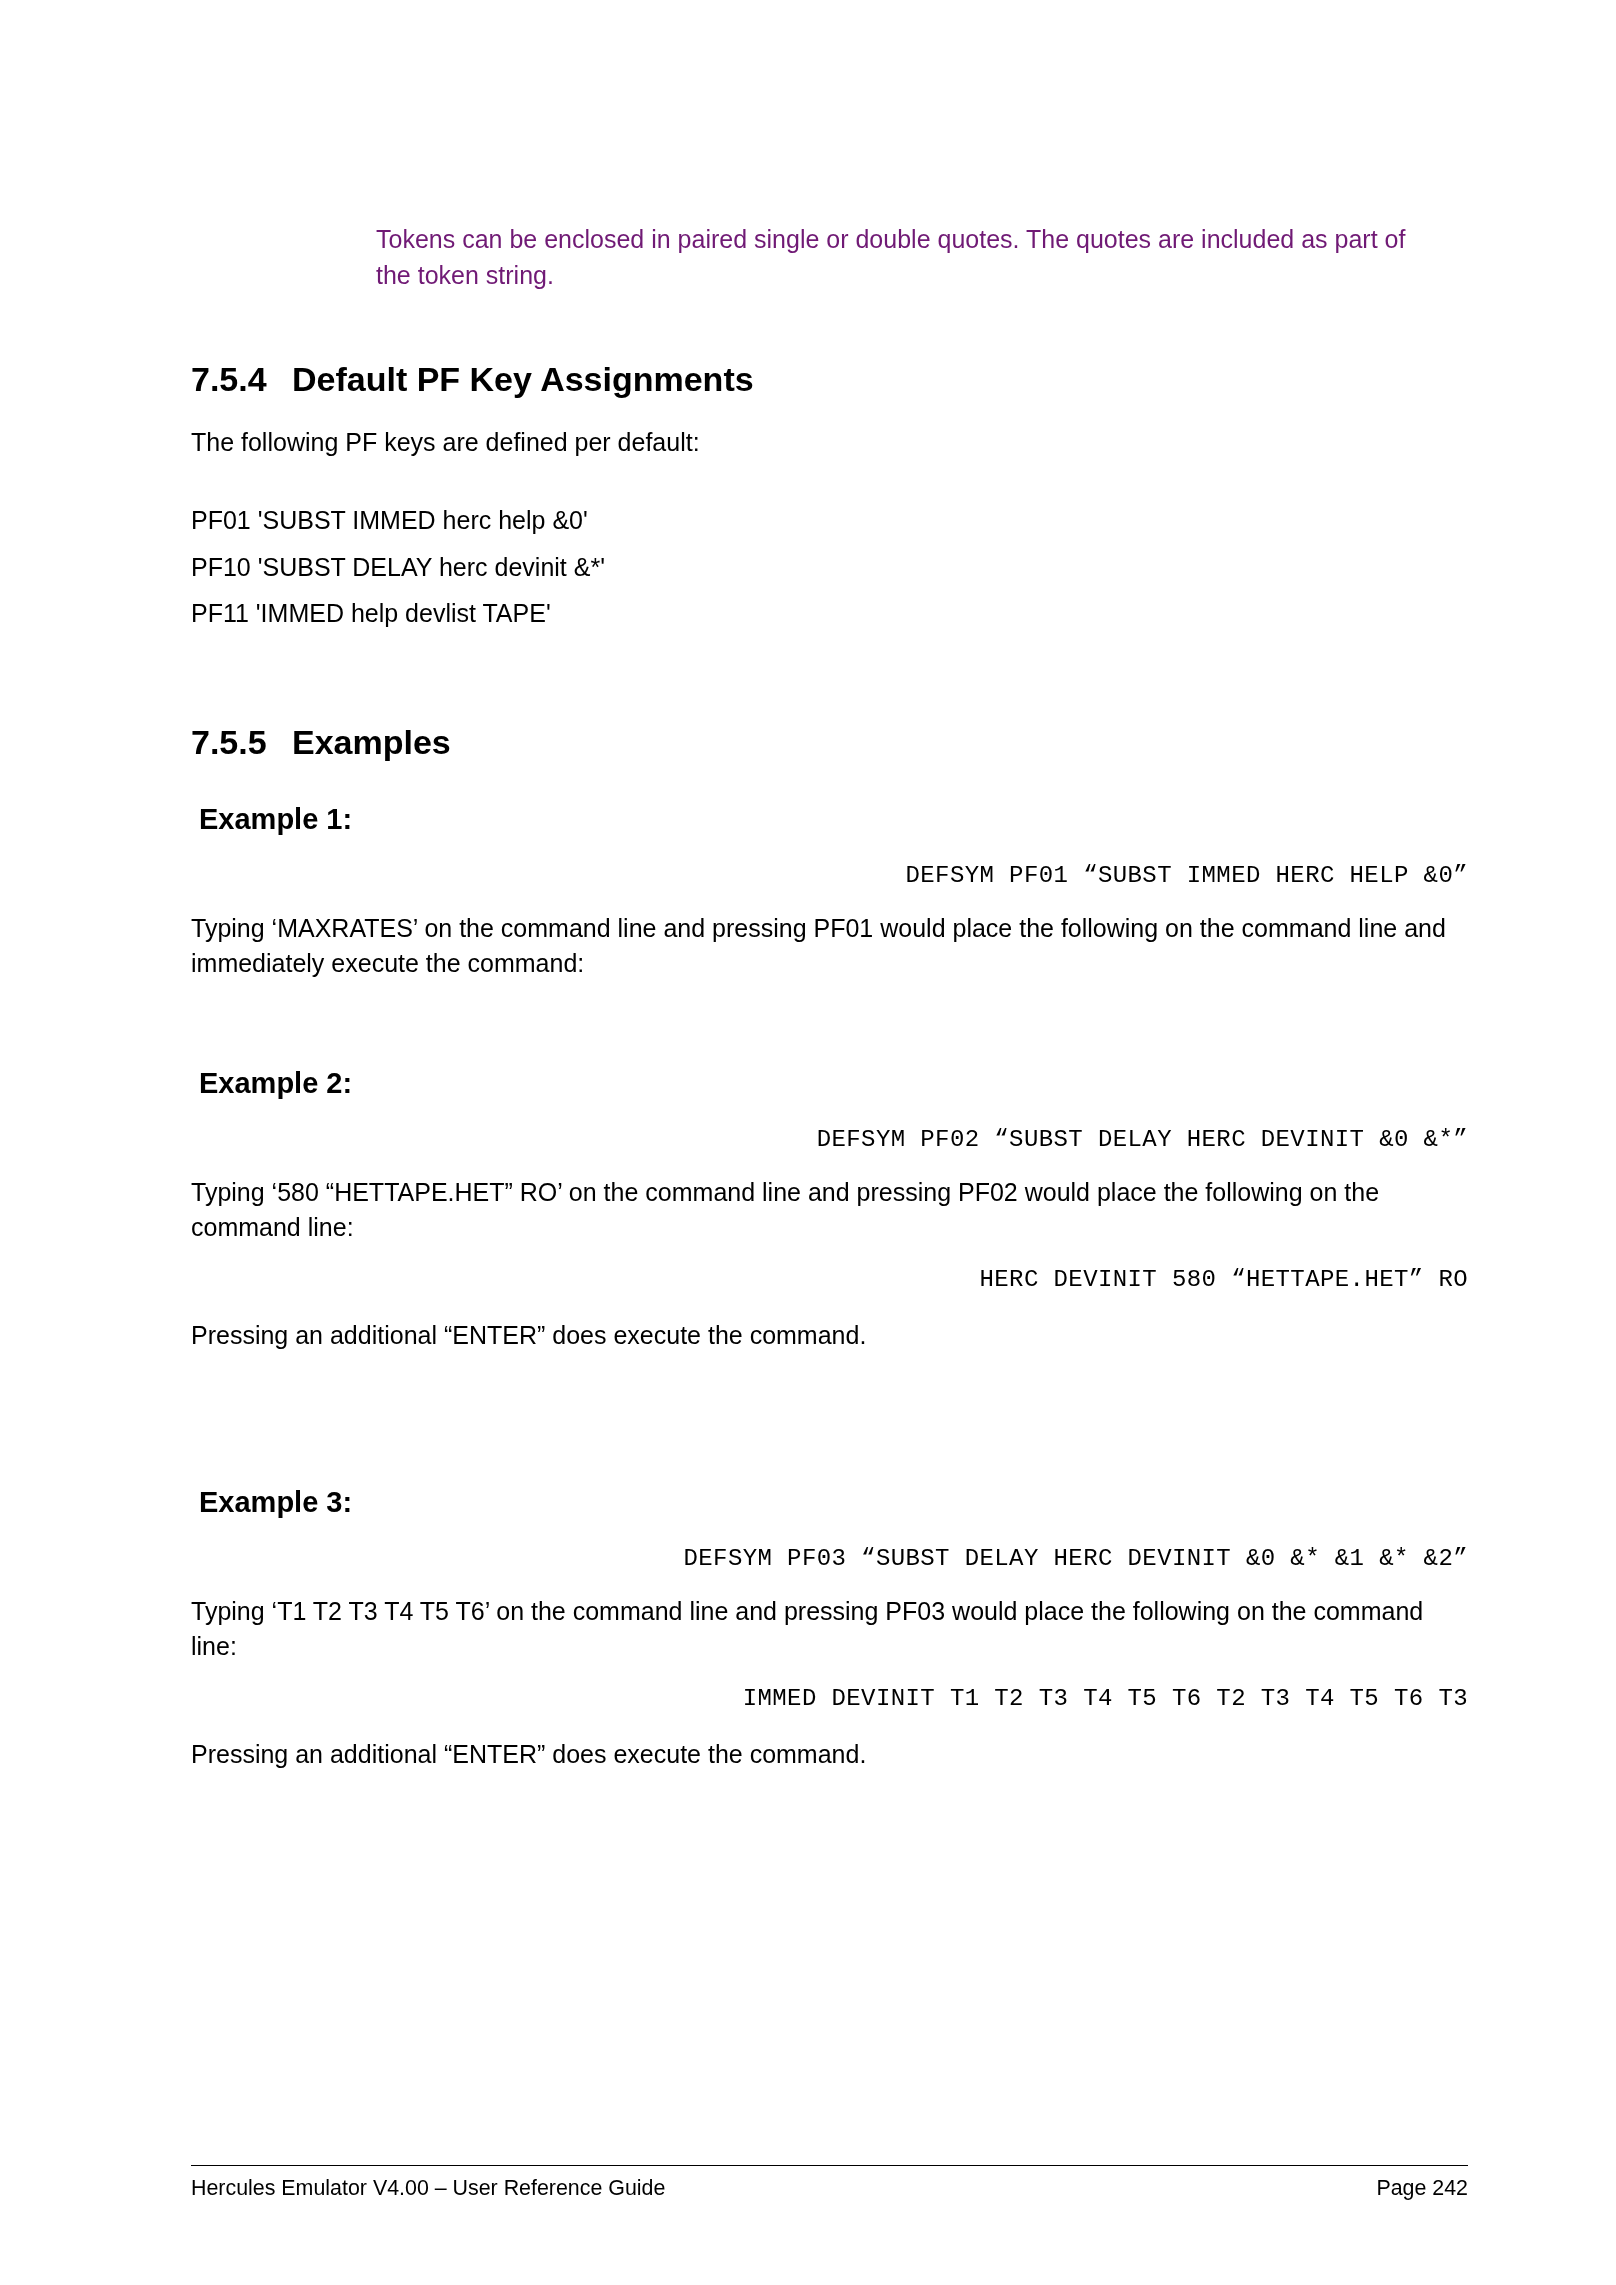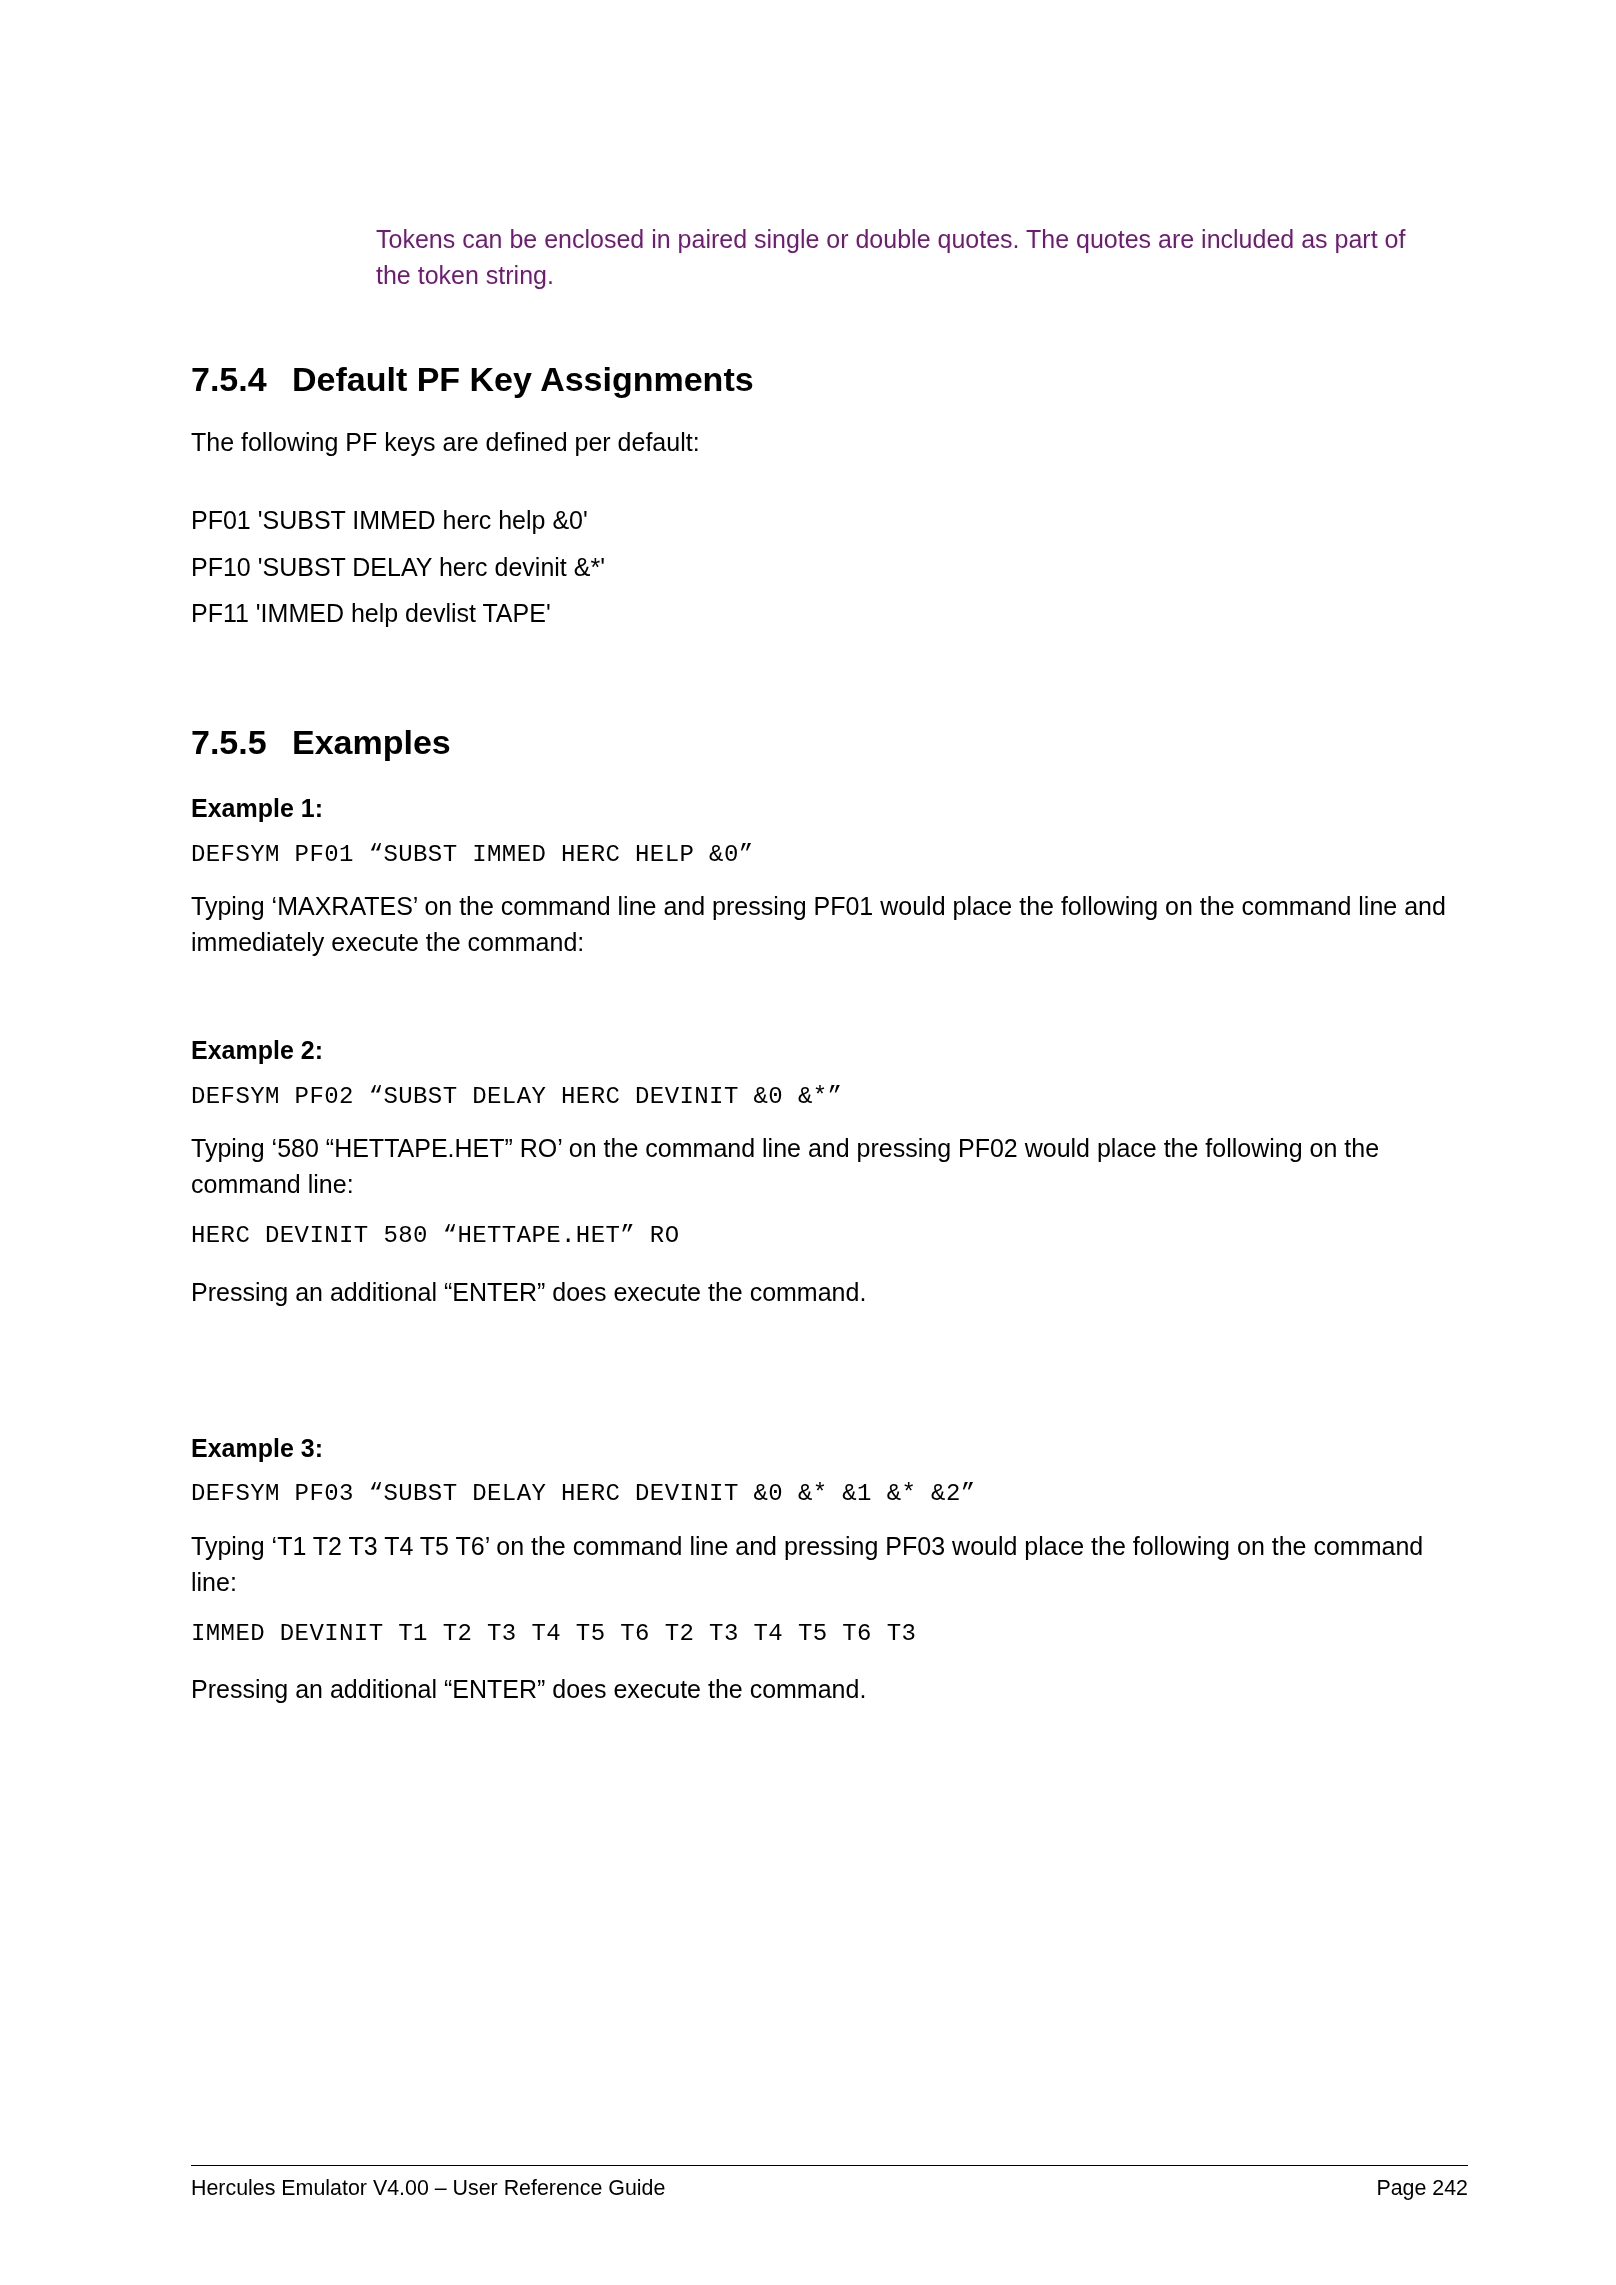--- a/index.html
+++ b/index.html
@@ -51,25 +51,26 @@
     line-height: 1.42;
     margin: 0;
   }
   .mono {
     font-family: "Liberation Mono", monospace;
     font-size: 24px;
     line-height: 1.45;
     letter-spacing: 0.4px;
     margin: 0;
     color: #000000;
+    text-align: right;
   }
   .bold-label {
-    font-size: 25px;
+    font-size: 29px;
     font-weight: bold;
-    margin: 0;
+    margin: 8px;
     line-height: 1.4;
   }
   .sp-12 { height: 11.2px; }
   .sp-18 { height: 17px; }
   .sp-22 { height: 20.5px; }
   .sp-26 { height: 24px; }
   .sp-30 { height: 28px; }
   .sp-34 { height: 32px; }
   .sp-46 { height: 43px; }
   .sp-60 { height: 56px; }

